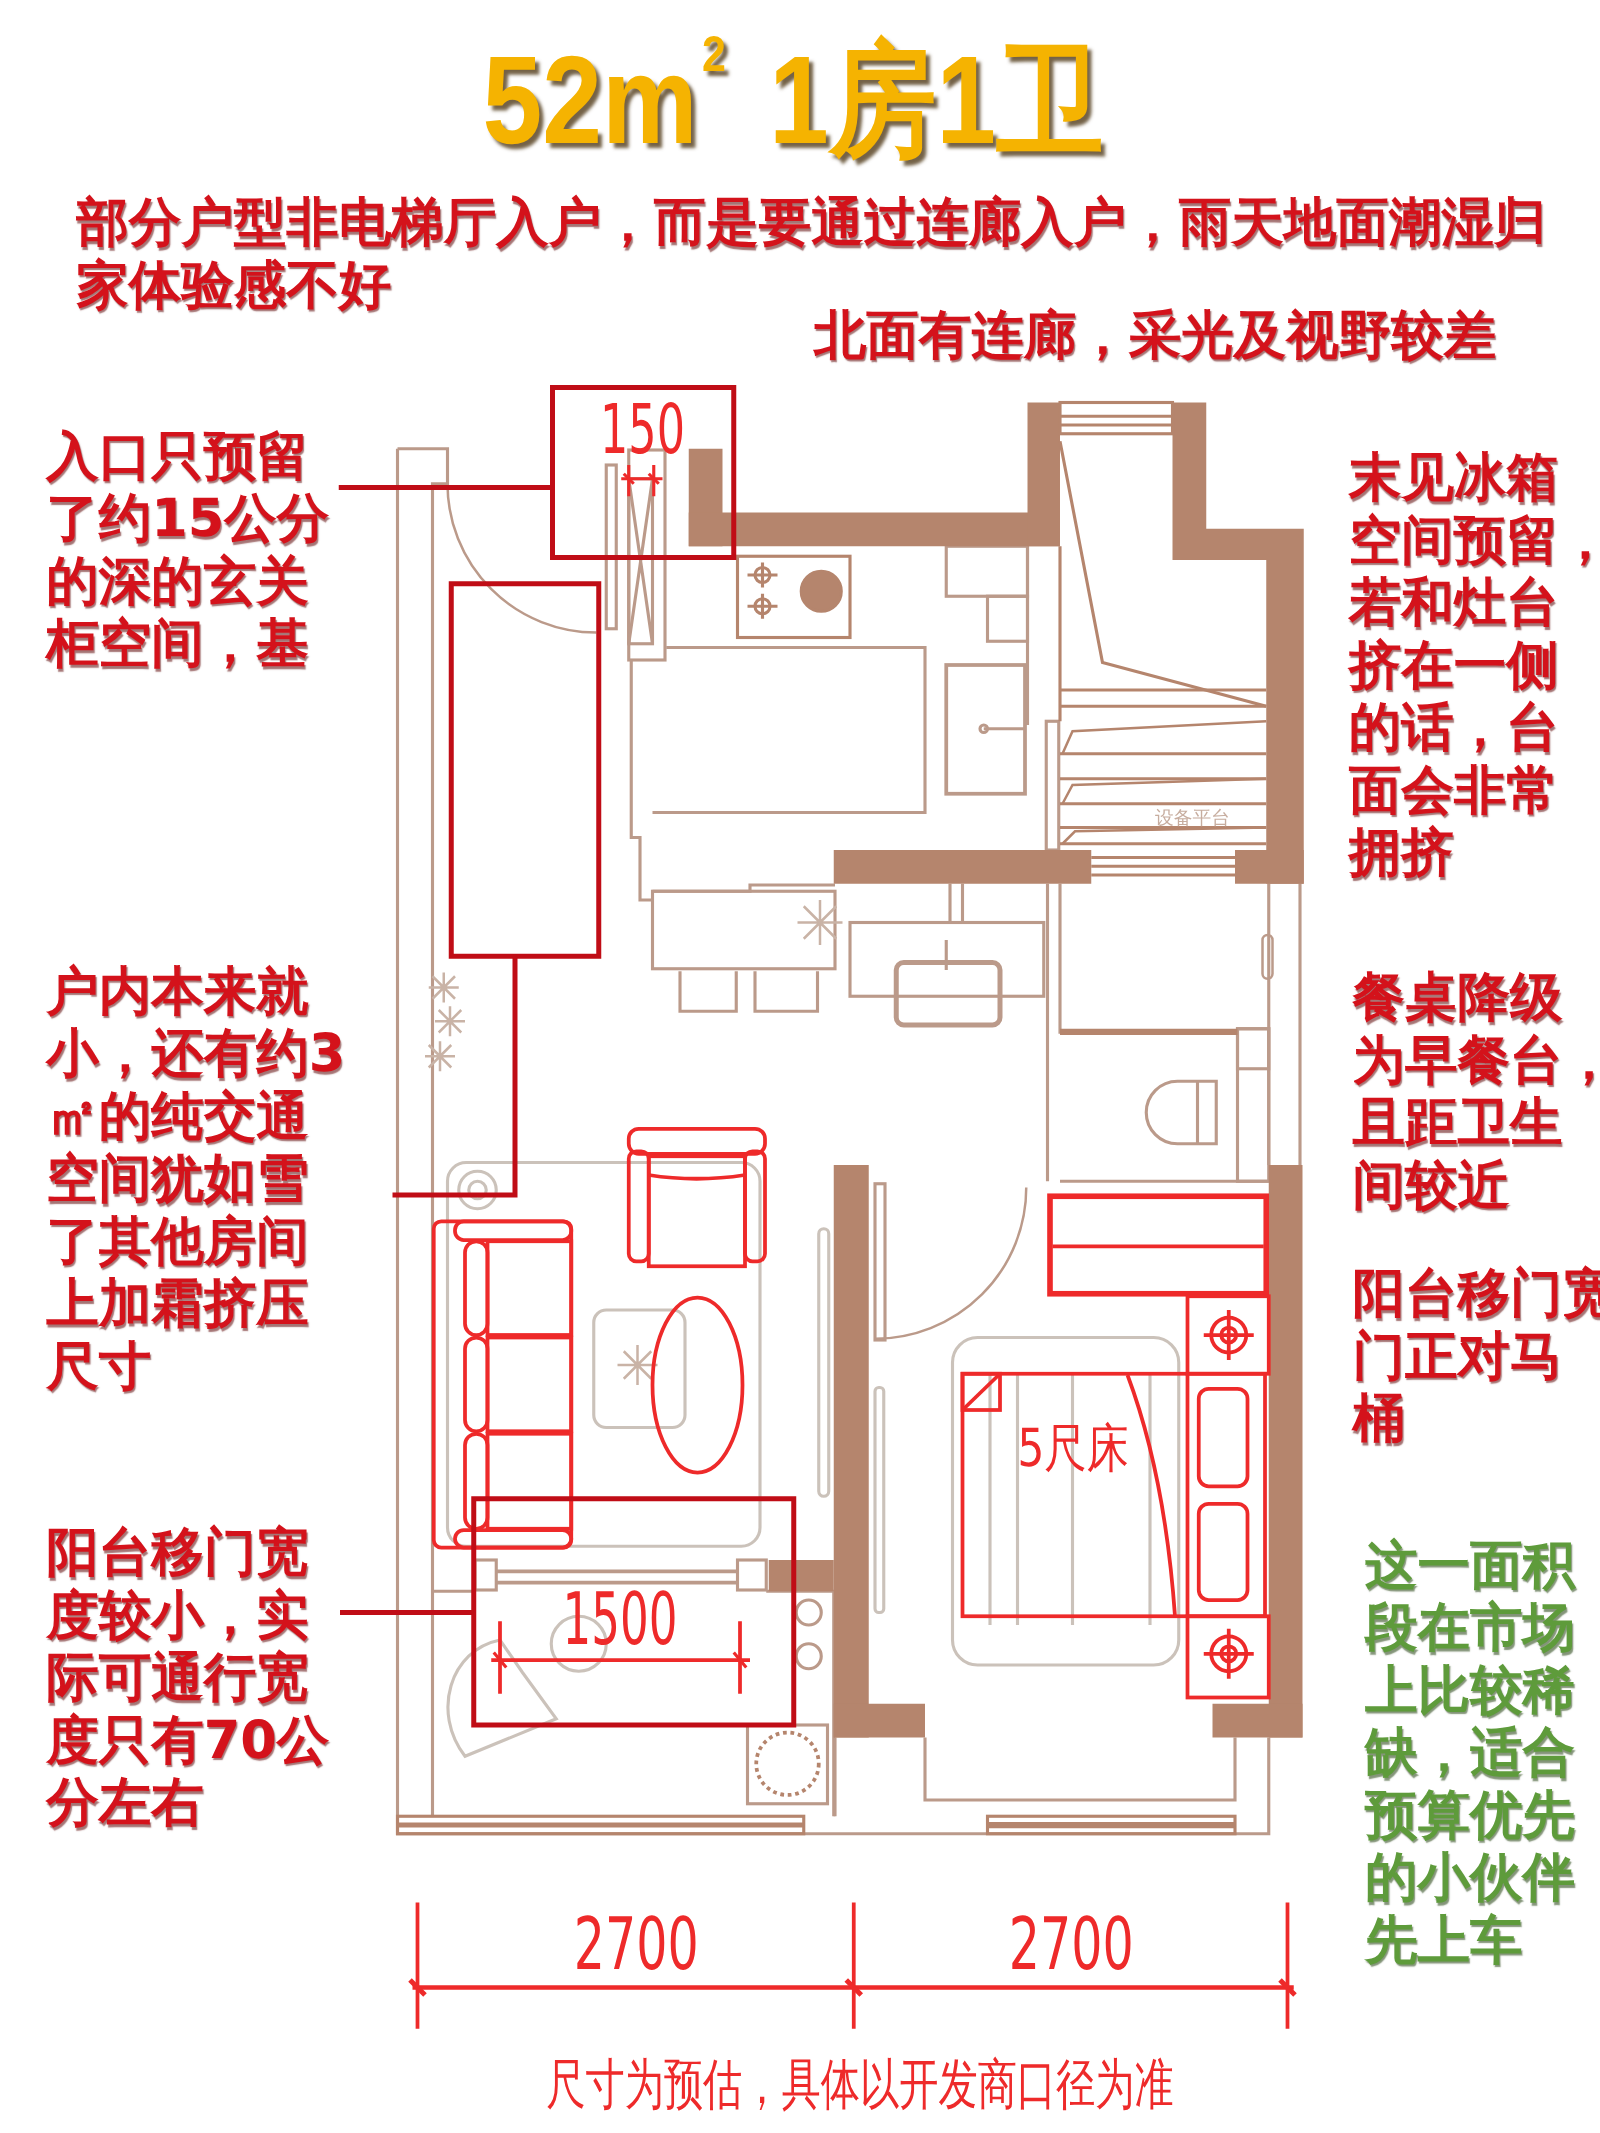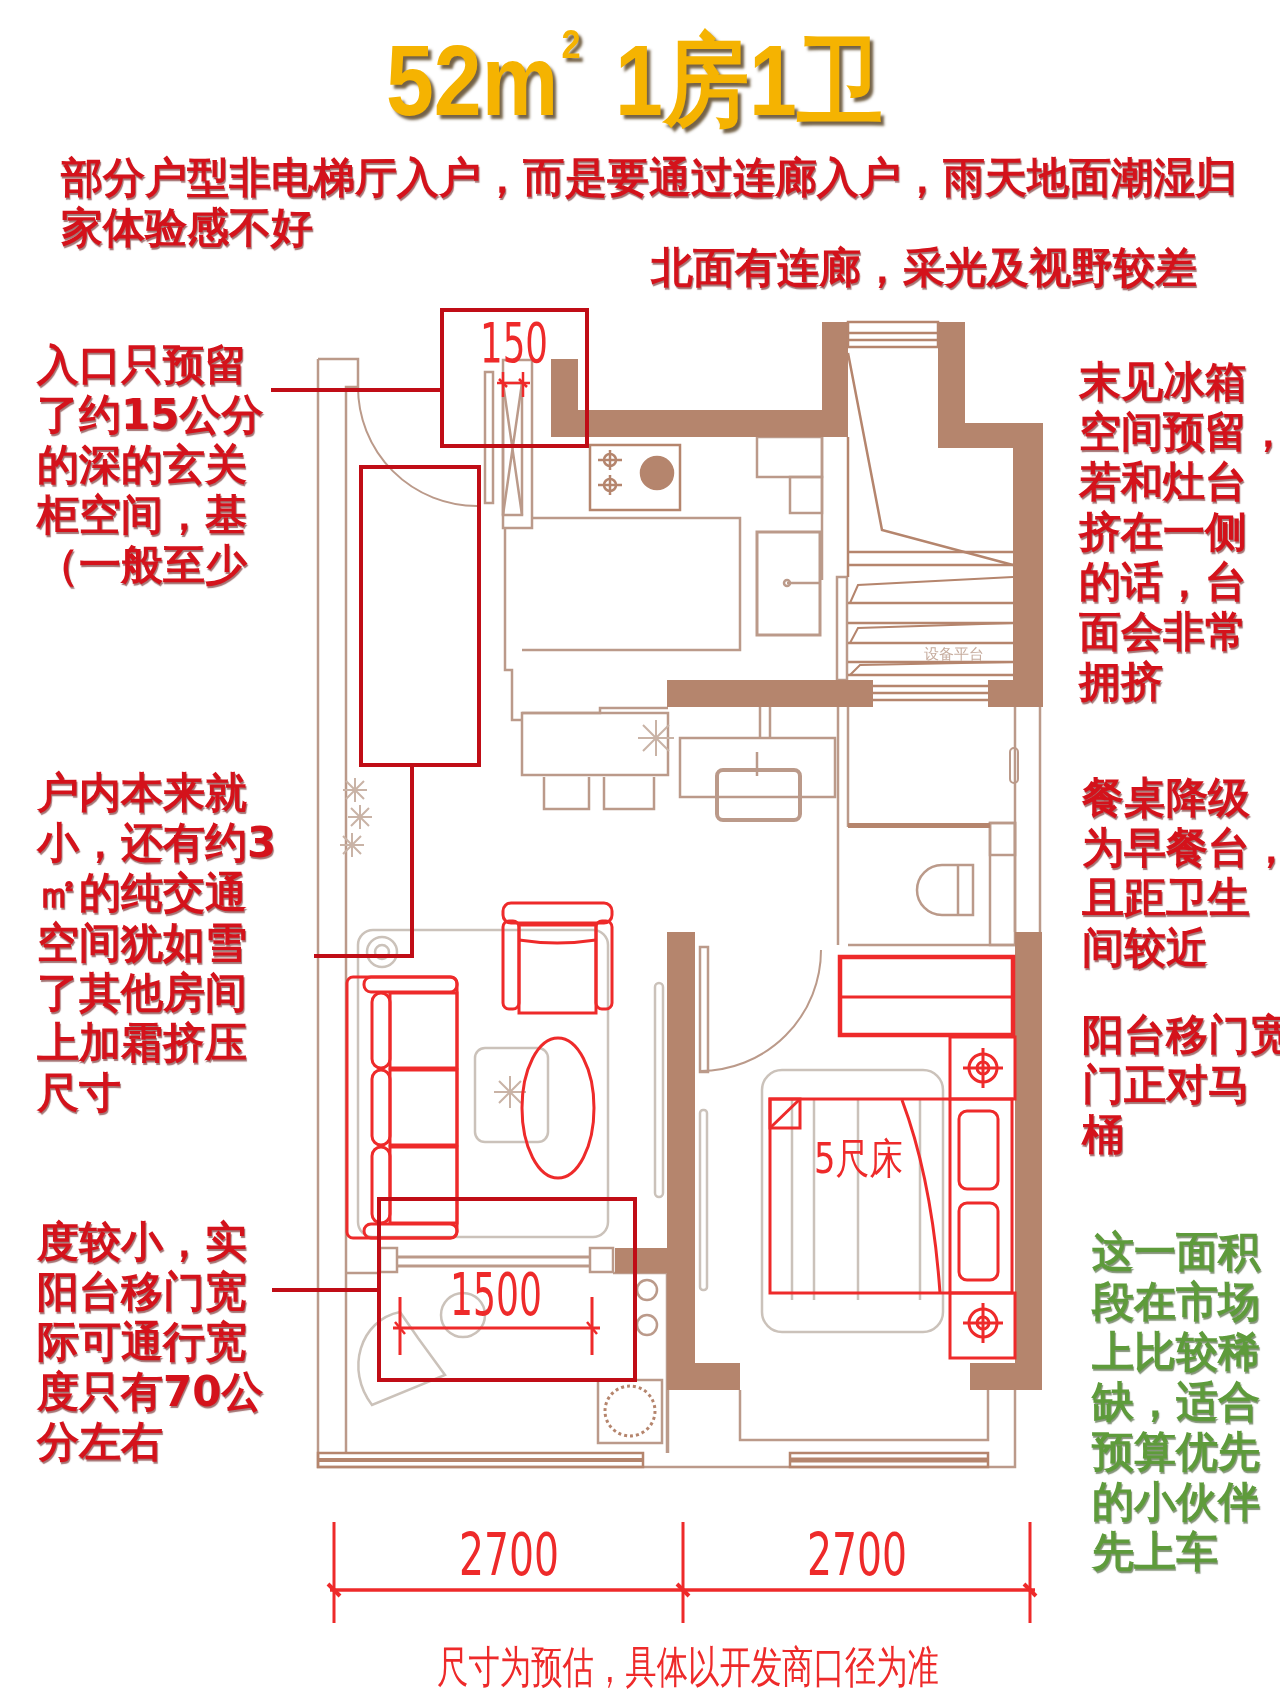--- a/index.html
+++ b/index.html
@@ -221,36 +221,35 @@
 </div>
 <div class="note" style="left:651px;top:243px;">
   <div class="ln">北面有连廊，采光及视野较差</div>
 </div>
 
 <div class="note" style="left:37px;top:340px;">
   <div class="ln">入口只预留</div>
   <div class="ln">了约15公分</div>
   <div class="ln">的深的玄关</div>
   <div class="ln">柜空间，基</div>
-  <div class="ln">（一般至少</div>
 </div>
 
 <div class="note" style="left:37px;top:768px;">
   <div class="ln">户内本来就</div>
   <div class="ln">小，还有约3</div>
   <div class="ln">㎡的纯交通</div>
   <div class="ln">空间犹如雪</div>
   <div class="ln">了其他房间</div>
   <div class="ln">上加霜挤压</div>
   <div class="ln">尺寸</div>
 </div>
 
 <div class="note" style="left:37px;top:1217px;">
+  <div class="ln">阳台移门宽</div>
   <div class="ln">度较小，实</div>
-  <div class="ln">阳台移门宽</div>
   <div class="ln">际可通行宽</div>
   <div class="ln">度只有70公</div>
   <div class="ln">分左右</div>
 </div>
 
 <div class="note" style="left:1079px;top:357px;">
   <div class="ln">末见冰箱</div>
   <div class="ln">空间预留，</div>
   <div class="ln">若和灶台</div>
   <div class="ln">挤在一侧</div>

